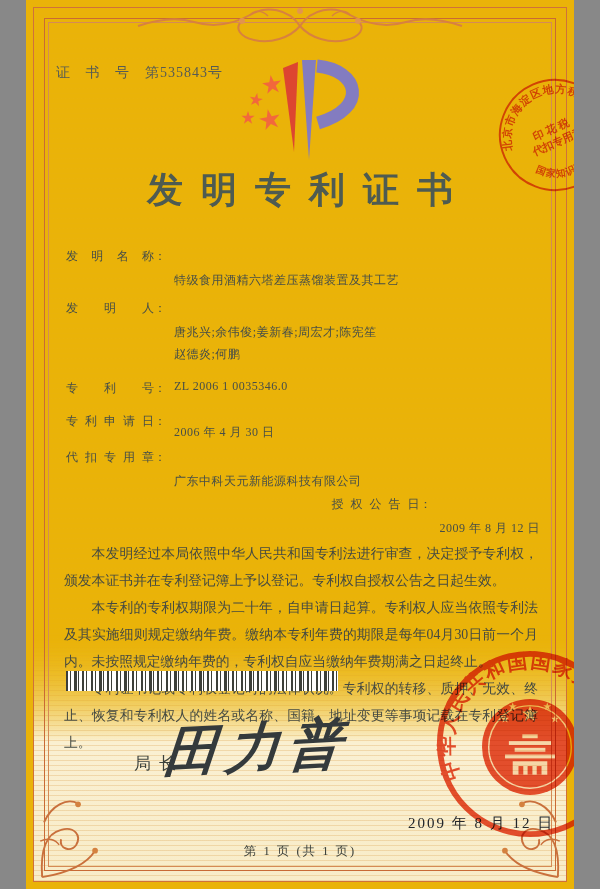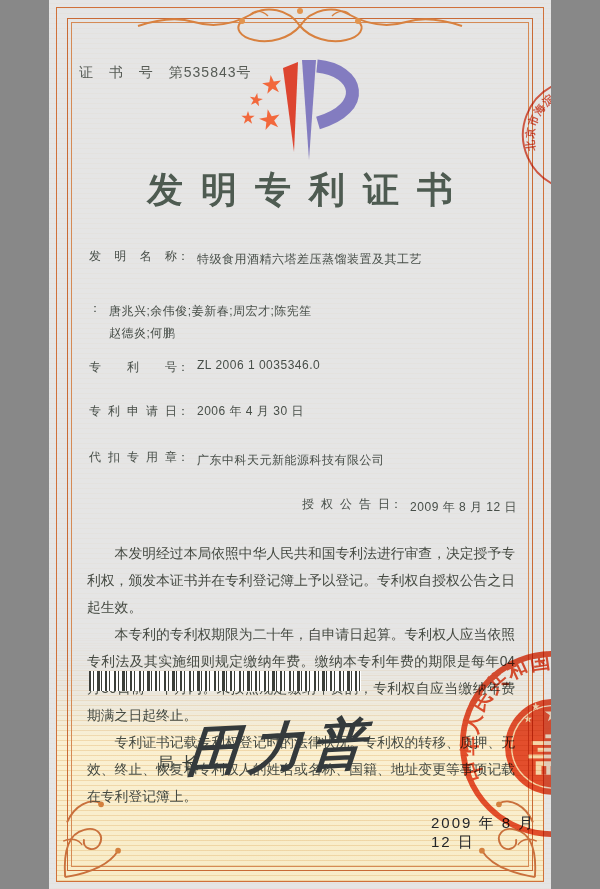--- a/index.html
+++ b/index.html
@@ -1,22 +1,22 @@
 <!DOCTYPE html>
 <html><head>
 <meta charset="utf-8">
 <style>
   html,body{margin:0;padding:0;background:#888;}
   .page{
     position:relative;
-    width:502px;height:889px;
+    width:548px;height:889px;
     margin:0 auto;
-    background:#e5e5e5;
+    background:#eab308;
     overflow:hidden;
-    font-family:Liberation Sans, sans-serif;
+    font-family:Liberation Serif, serif;
     color:#454a42;
   }
   
   .page::before{
     content:"";position:absolute;inset:0;
     background:repeating-linear-gradient(0deg, rgba(216,160,84,.10) 0 1px, transparent 1px 5px);
     opacity:.45;pointer-events:none;
   }
   
   .texture{
@@ -42,21 +42,21 @@
   .logo{position:absolute;left:50%;top:56px;transform:translateX(-50%);width:150px;height:112px;}
   .title{
     position:absolute;top:166px;left:0;right:0;text-align:center;
     font-size:36px;font-weight:bold;color:#4e5b51;
     letter-spacing:18px;padding-left:18px;
   }
   
   .field{position:absolute;left:40px;right:34px;display:flex;font-size:12px;color:#474e48;}
   .field .flabel{display:inline-block;width:88px;text-align:justify;text-align-last:justify;flex:none;}
   .field .fcolon{flex:none;margin-right:8px;}
-  .field .fvalue{white-space:pre-line;line-height:22px;letter-spacing:.5px;}
+  .field .fvalue{white-space:pre-line;line-height:22px;letter-spacing:.5px;margin-top:21px;}
   .f0{top:248px;} .f1{top:300px;} .f2{top:354px;align-items:flex-end;} .f3{top:400px;align-items:center;} .f4{top:449px;} .f5{top:496px;justify-content:flex-end;}
   
   .body-text{position:absolute;left:38px;right:36px;top:520px;font-size:13.8px;line-height:27px;color:#454a42;margin-top:20px;}
   .body-text p{margin:0;text-indent:2em;text-align:justify;}
   
   .barcode{
     position:absolute;left:40px;top:671px;width:272px;height:20px;
     background:repeating-linear-gradient(90deg,
       #3c3f3a 0 2px, #fff 2px 4px, #3c3f3a 4px 5px, #fff 5px 8px,
       #3c3f3a 8px 11px, #fff 11px 12px, #3c3f3a 12px 13px, #fff 13px 16px,
@@ -147,20 +147,21 @@
   </svg>
 
   <div class="title">发明专利证书</div>
 
   <div class="field f0">
     <span class="flabel">发明名称</span>
       <span class="fcolon">：</span>
       <span class="fvalue">特级食用酒精六塔差压蒸馏装置及其工艺</span>
   </div>
   <div class="field f1">
+    <span class="flabel">发明人</span>
       <span class="fcolon">：</span>
       <span class="fvalue">唐兆兴;余伟俊;姜新春;周宏才;陈宪笙
 赵德炎;何鹏</span>
   </div>
   <div class="field f2">
     <span class="flabel">专利号</span>
       <span class="fcolon">：</span>
       <span class="fvalue">ZL 2006 1 0035346.0</span>
   </div>
   <div class="field f3">
@@ -232,14 +233,15 @@
         <rect x="82" y="118" width="36" height="14"></rect>
       </g>
       <g fill="#e6401f">
         <rect x="88" y="123" width="5" height="9"></rect>
         <rect x="97.5" y="123" width="5" height="9"></rect>
         <rect x="107" y="123" width="5" height="9"></rect>
       </g>
     </g>
   </svg>
 
+  <div class="footer-page">第 1 页 (共 1 页)</div>
 
 </div>
 
 </body></html>

